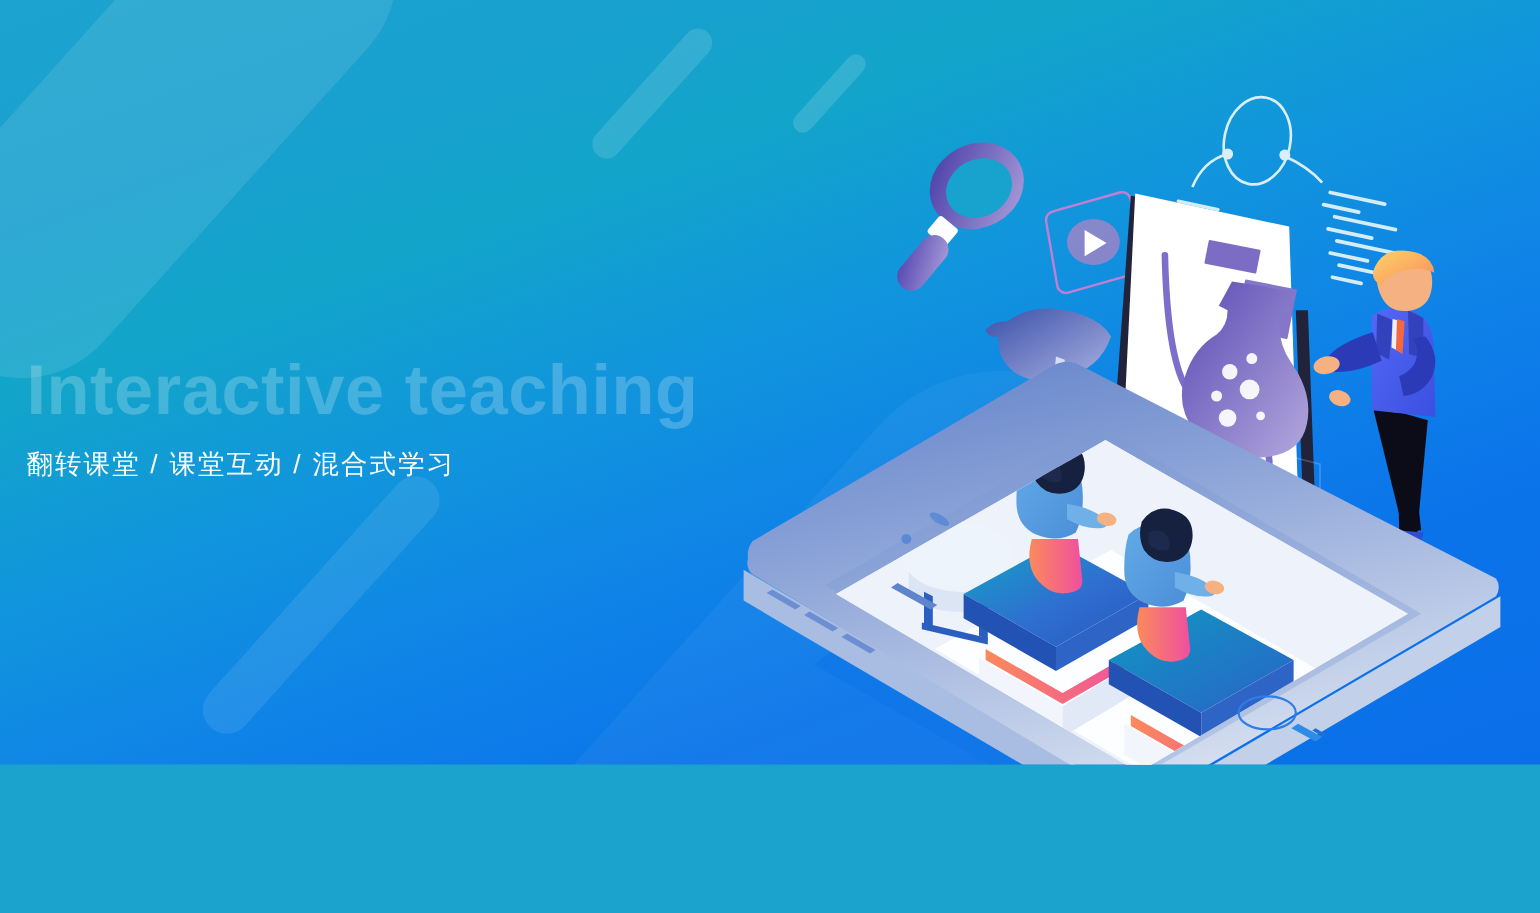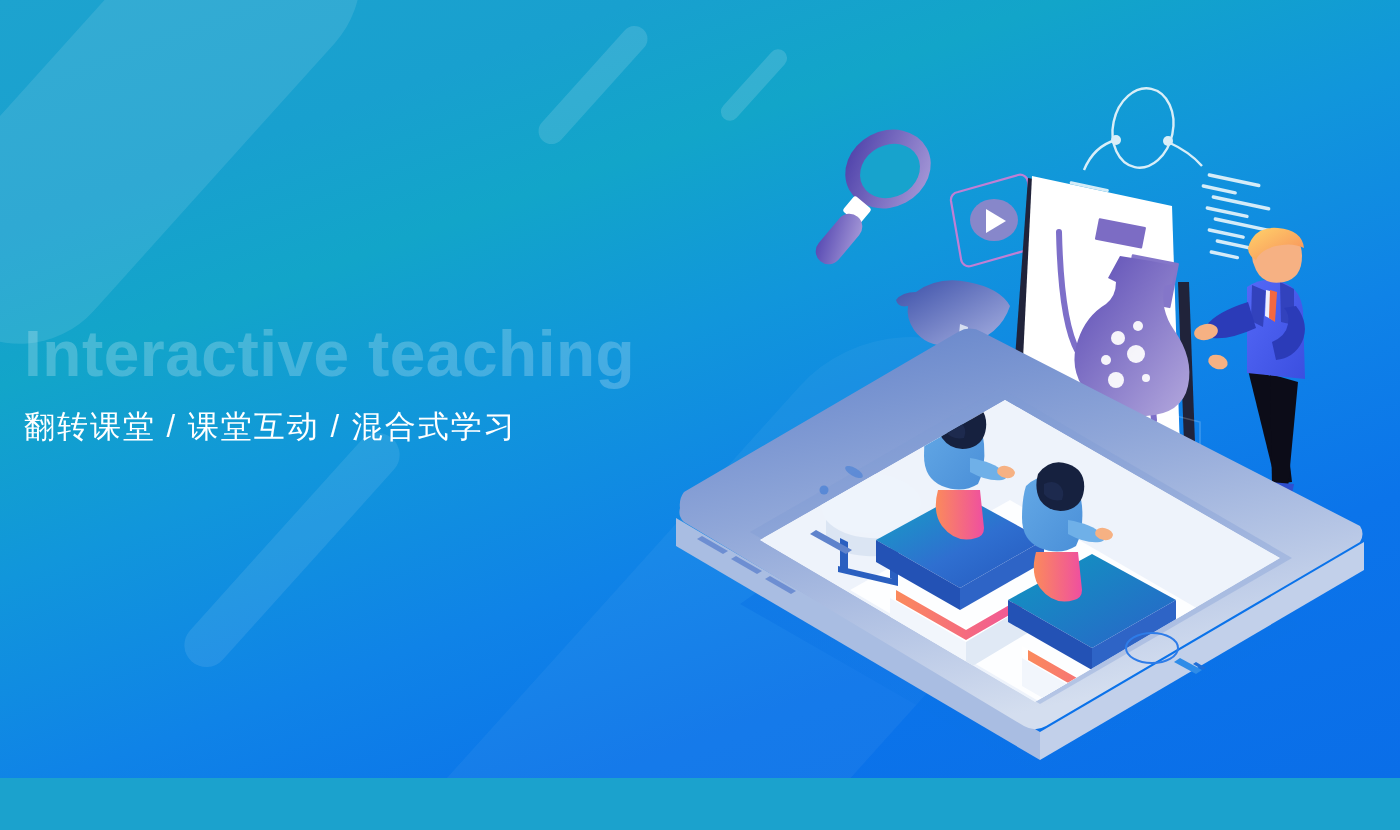--- a/index.html
+++ b/index.html
@@ -2,21 +2,21 @@
 <html><head>
 <meta charset="utf-8">
 <style>
   html,body{margin:0;padding:0;}
   body{
     width:1400px;height:830px;overflow:hidden;
     font-family:"Liberation Sans","DejaVu Sans",sans-serif;
     background:#1ba2cd;
   }
   #banner{
-    position:relative;width:1400px;height:778px;overflow:hidden;
+    position:relative;width:1400px;height:695px;overflow:hidden;
     background:
       linear-gradient(160deg,#1da3cf 0%,#18a0cf 18%,#12a5c9 30%,#1196db 45%,#0f83e7 62%,#0b74ea 78%,#0a6ee8 100%);
   }
   
   .bar{position:absolute;border-radius:200px;background:rgba(255,255,255,.10);}
   .bar.b1{width:200px;height:560px;left:40px;top:-170px;transform:rotate(42deg);}
   .bar.b2{width:26px;height:150px;left:580px;top:10px;transform:rotate(42deg);background:rgba(255,255,255,.13);}
   .bar.b3{width:44px;height:300px;left:270px;top:400px;transform:rotate(42deg);background:rgba(255,255,255,.09);}
   .bar.b4{width:300px;height:900px;left:560px;top:260px;transform:rotate(42deg);background:rgba(255,255,255,.045);}
   .bar.b5{width:18px;height:90px;left:745px;top:40px;transform:rotate(42deg);background:rgba(255,255,255,.14);}
@@ -25,21 +25,21 @@
   #textblock{position:absolute;left:24px;top:322px;z-index:30;}
   #ghost-title{
     font-size:64px;font-weight:bold;letter-spacing:.5px;line-height:1;
     color:rgba(255,255,255,.22);white-space:nowrap;
   }
   #main-title{
     margin-top:18px;font-size:52px;font-weight:bold;color:#ffffff;
     letter-spacing:4px;line-height:1.1;white-space:nowrap;
   }
   #sub-title{
-    margin-top:20px;font-size:31px;color:#ffffff;letter-spacing:2px;
+    margin-top:20px;font-size:24px;color:#ffffff;letter-spacing:2px;
     white-space:nowrap;font-weight:400;
   }
   #illus{position:absolute;left:640px;top:70px;width:760px;height:760px;z-index:20;}
   #illus svg{display:block;}
 </style>
 </head>
 <body>
 
 <div id="banner">
 

